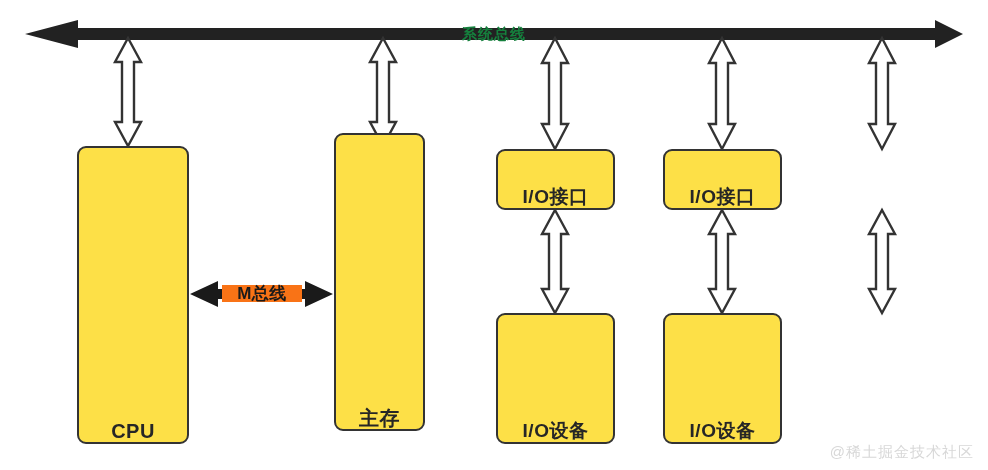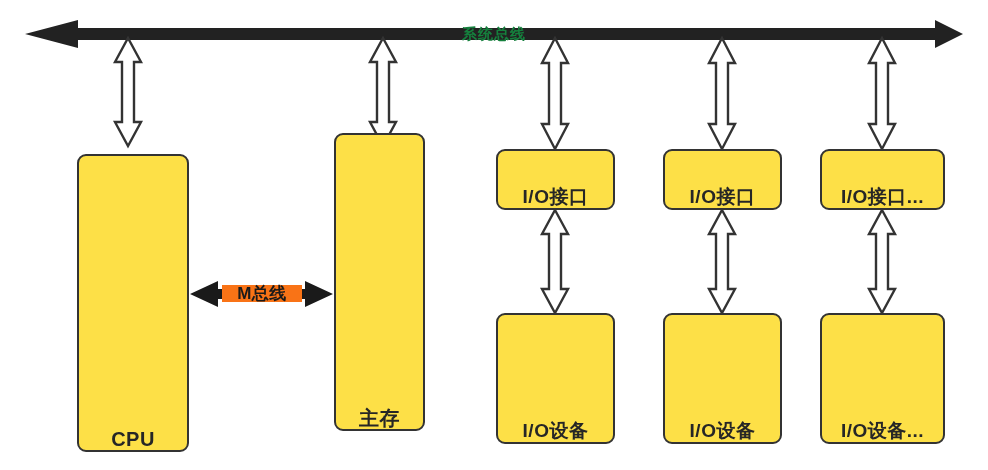--- a/index.html
+++ b/index.html
@@ -119,46 +119,41 @@
 
     <g>
       <polygon points="190,294 218,281 218,289 305,289 305,281 333,294 305,307 305,299 218,299 218,307" fill="#1a1a1a"></polygon>
     </g>
   </svg>
 
   <div class="bus-label" style="left:449px; top:26px; width:90px;">系统总线</div>
 
   <div class="mbus-label" style="left:222px; top:285px; width:80px;">M总线</div>
 
-  <div class="node-box big-node" style="left:77px; top:154px; width:112px; height:298px;">
+  <div class="node-box big-node" style="left:77px; top:146px; width:112px; height:298px;">
     <span class="node-label">CPU</span>
   </div>
 
   <div class="node-box big-node" style="left:334px; top:133px; width:91px; height:298px;">
     <span class="node-label">主存</span>
   </div>
 
   <div class="node-box io-node" style="left:496px; top:149px; width:119px; height:61px;">
     <span class="node-label">I/O接口</span>
   </div>
 
   <div class="node-box io-node" style="left:663px; top:149px; width:119px; height:61px;">
     <span class="node-label">I/O接口</span>
   </div>
 
-  <div class="node-box io-node" style="left:820px; top:149px; width:125px; height:61px;">
-    <span class="node-label">I/O接口...</span>
-  </div>
 
   <div class="node-box io-node" style="left:496px; top:313px; width:119px; height:131px;">
     <span class="node-label">I/O设备</span>
   </div>
 
   <div class="node-box io-node" style="left:663px; top:313px; width:119px; height:131px;">
     <span class="node-label">I/O设备</span>
   </div>
 
-  <div class="node-box io-node" style="left:820px; top:313px; width:125px; height:131px;">
-    <span class="node-label">I/O设备...</span>
-  </div>
 
+  <div class="watermark">@稀土掘金技术社区</div>
 
 </div>
 
 </body></html>

